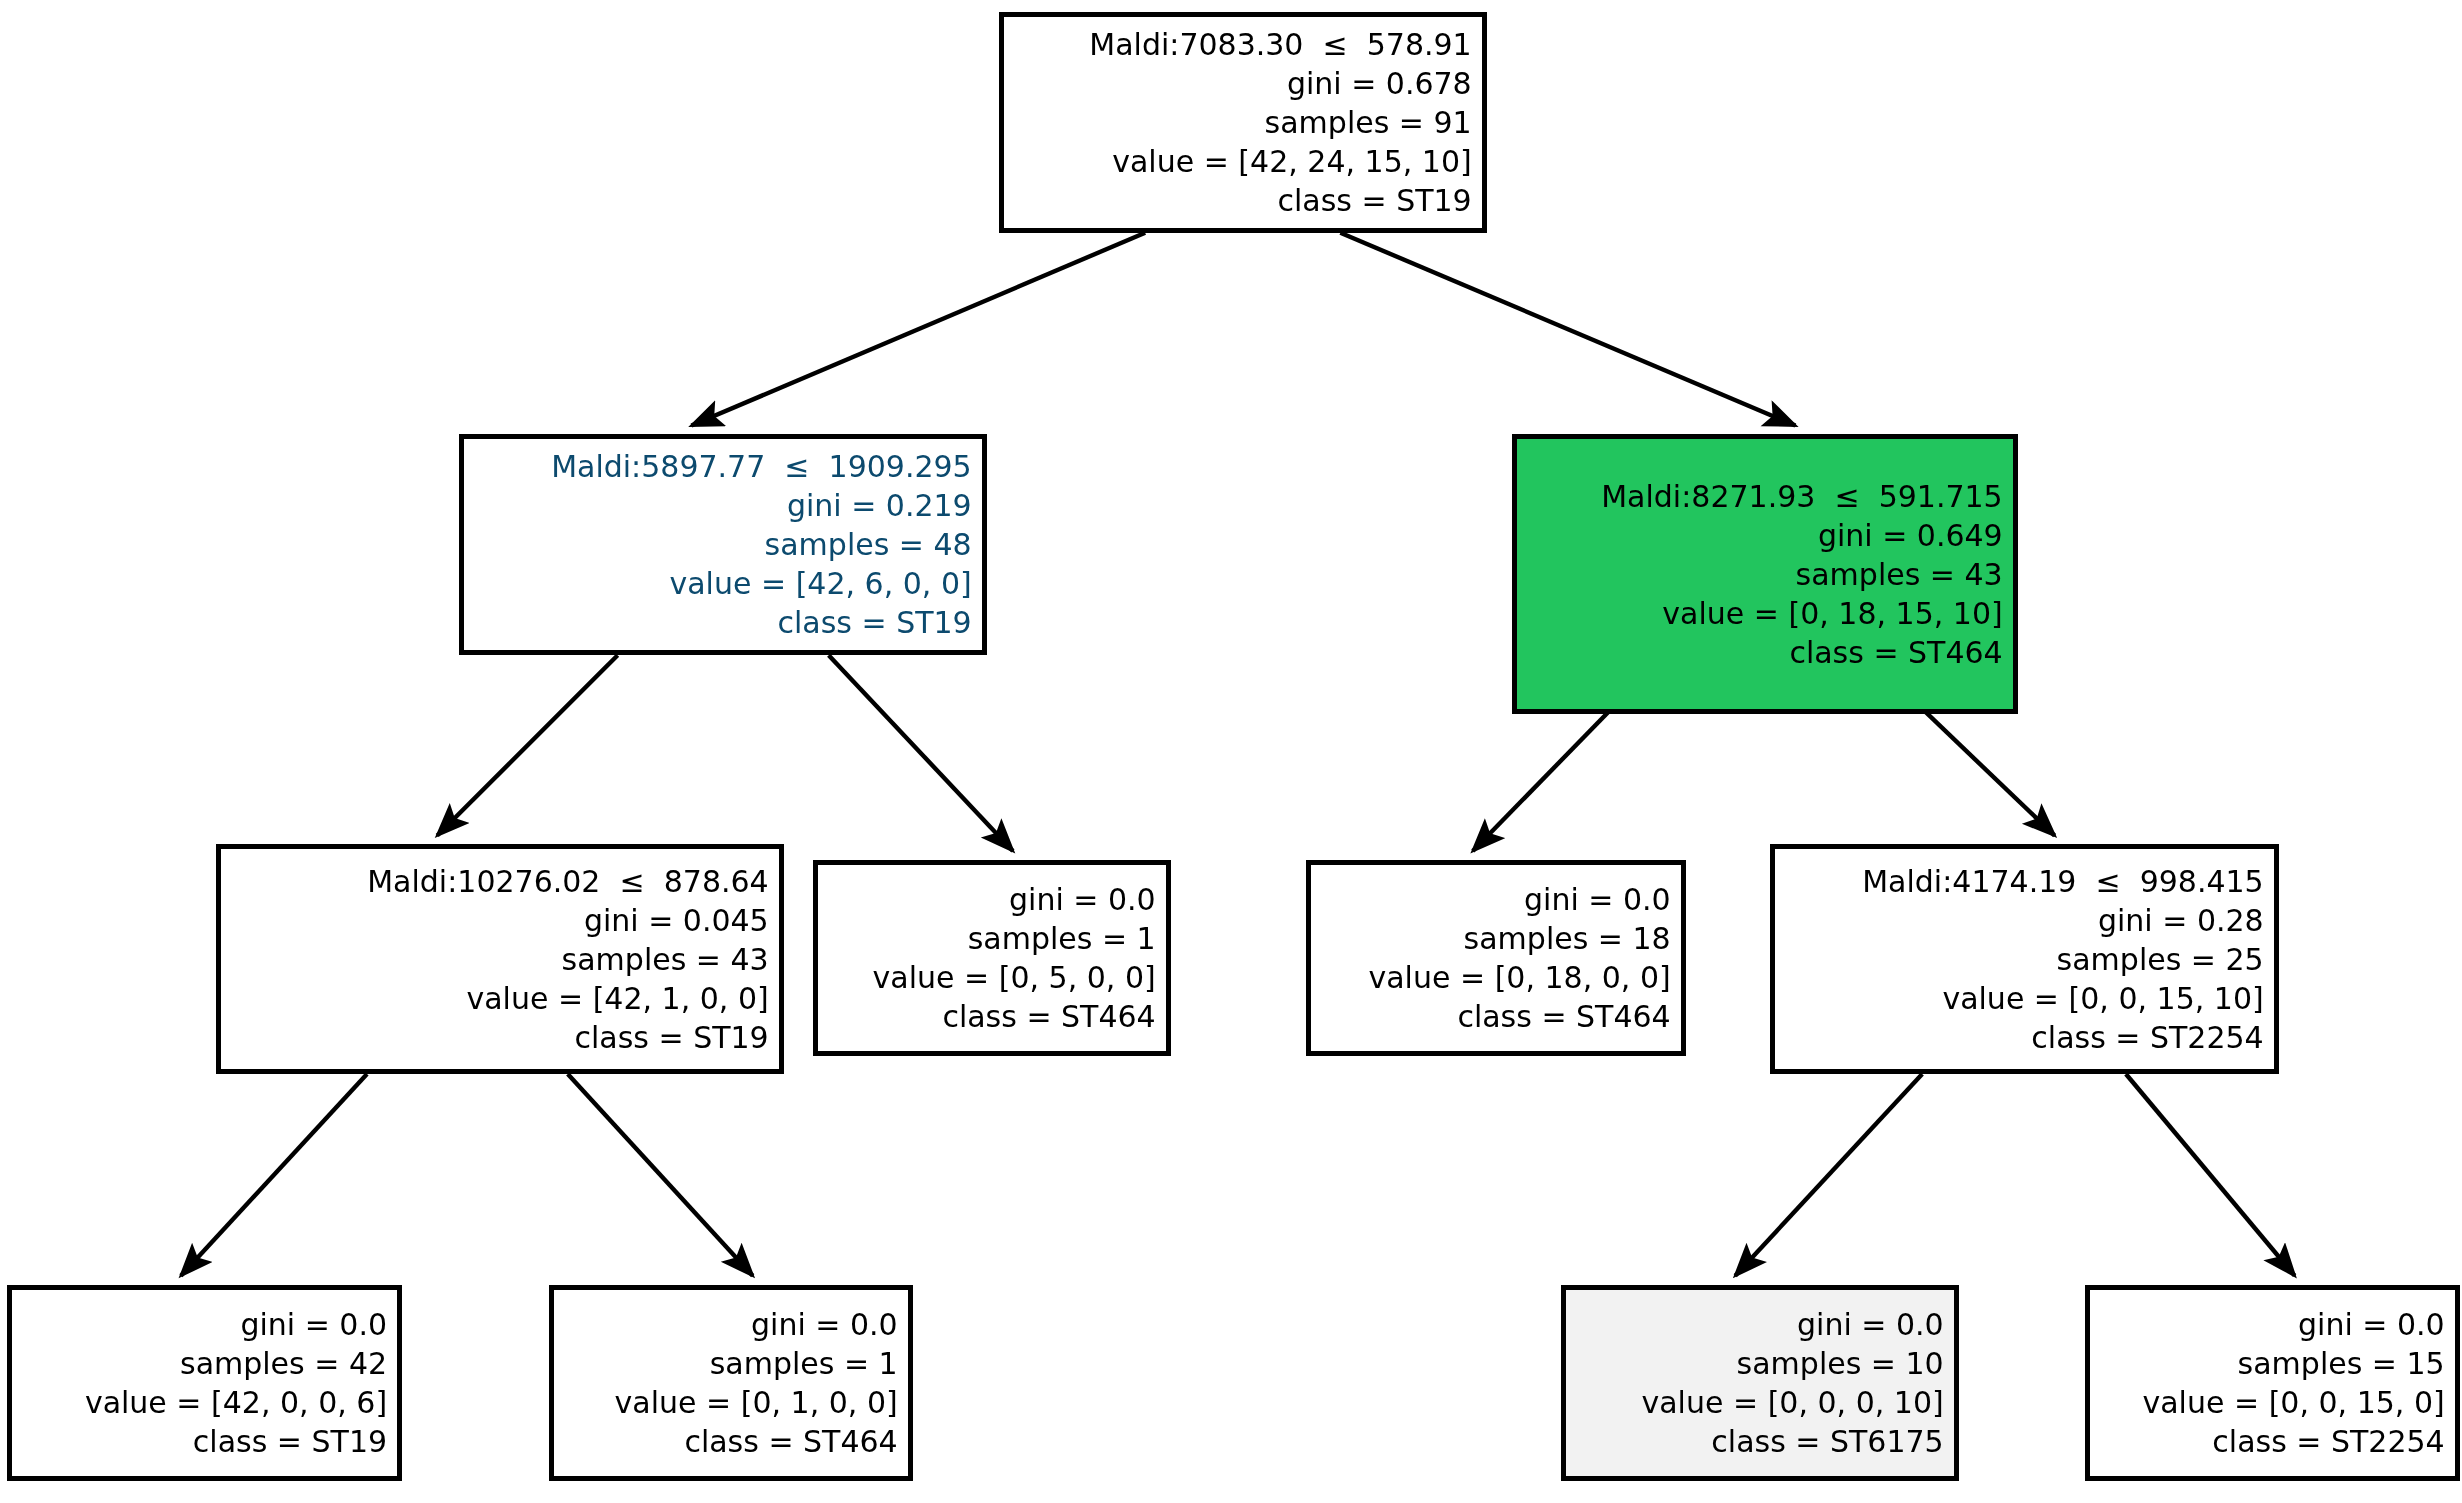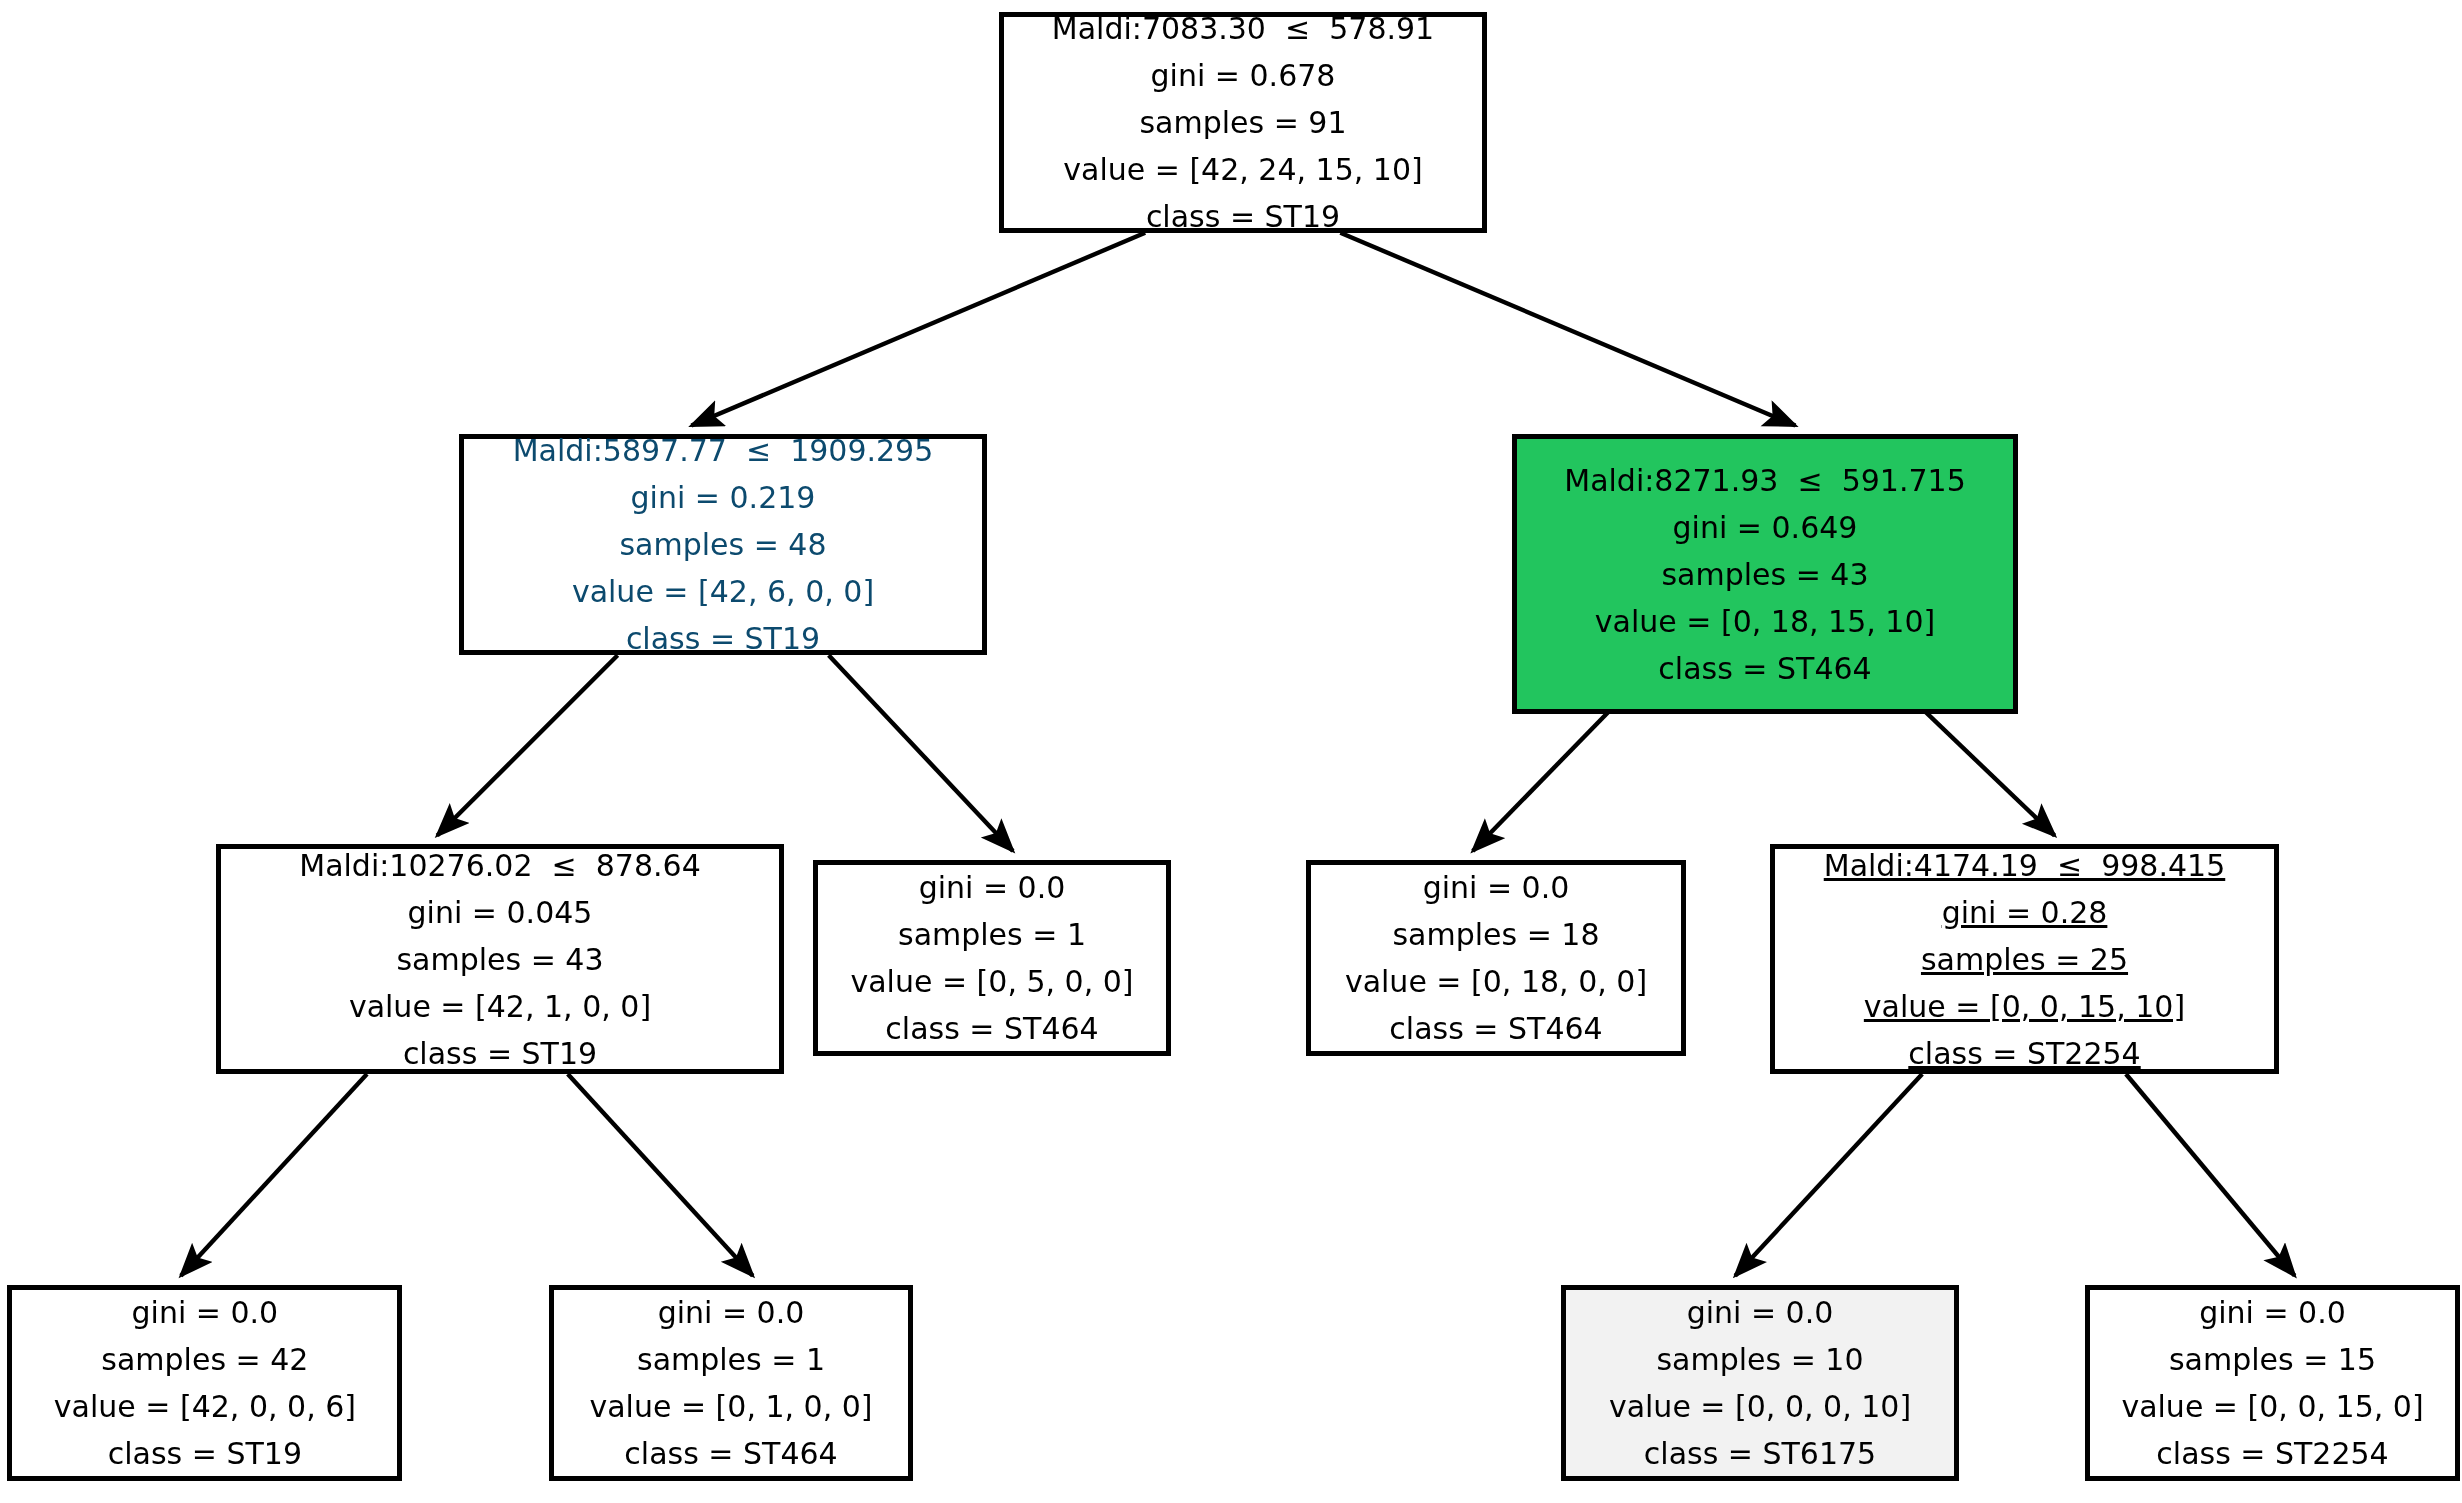--- a/index.html
+++ b/index.html
@@ -22,28 +22,27 @@
     height: 1504px;
     pointer-events: none;
   }
   .node {
     position: absolute;
     box-sizing: border-box;
     border: 5.2px solid #000000;
     background: #ffffff;
     display: flex;
     flex-direction: column;
-    align-items: center;
+    align-items: flex-end;
     justify-content: center;
     text-align: center;
     color: #000000;
     font-size: 30px;
     line-height: 1.30;
     padding: 4.4px 10.3px;
-    gap: 8px;
   }
   .node.tinted {
     background: #f2f2f2;
   }
   .node .line {
     white-space: pre;
     display: block;
   }
   .node .cond {
     letter-spacing: 0px;
@@ -106,21 +105,21 @@
         <span class="line">samples = 1</span>
         <span class="line">value = [0, 5, 0, 0]</span>
         <span class="line">class = ST464</span>
       </div>
       <div class="node" style="left: 1306px; top: 860px; width: 380px; height: 196px; border-color: rgb(0, 0, 0); color: rgb(0, 0, 0); background: rgb(255, 255, 255);">
         <span class="line">gini = 0.0</span>
         <span class="line">samples = 18</span>
         <span class="line">value = [0, 18, 0, 0]</span>
         <span class="line">class = ST464</span>
       </div>
-      <div class="node" style="left: 1770px; top: 844px; width: 509px; height: 230px; border-color: rgb(0, 0, 0); color: rgb(0, 0, 0); background: rgb(255, 255, 255); text-decoration: underline;">
+      <div class="node" style="left: 1770px; top: 844px; width: 509px; height: 230px; border-color: rgb(0, 0, 0); color: rgb(0, 0, 0); background: rgb(255, 255, 255);">
         <span class="line cond">Maldi:4174.19  ≤  998.415</span>
         <span class="line">gini = 0.28</span>
         <span class="line">samples = 25</span>
         <span class="line">value = [0, 0, 15, 10]</span>
         <span class="line">class = ST2254</span>
       </div>
       <div class="node" style="left: 7.4px; top: 1285px; width: 395px; height: 196px; border-color: rgb(0, 0, 0); color: rgb(0, 0, 0); background: rgb(255, 255, 255);">
         <span class="line">gini = 0.0</span>
         <span class="line">samples = 42</span>
         <span class="line">value = [42, 0, 0, 6]</span>

